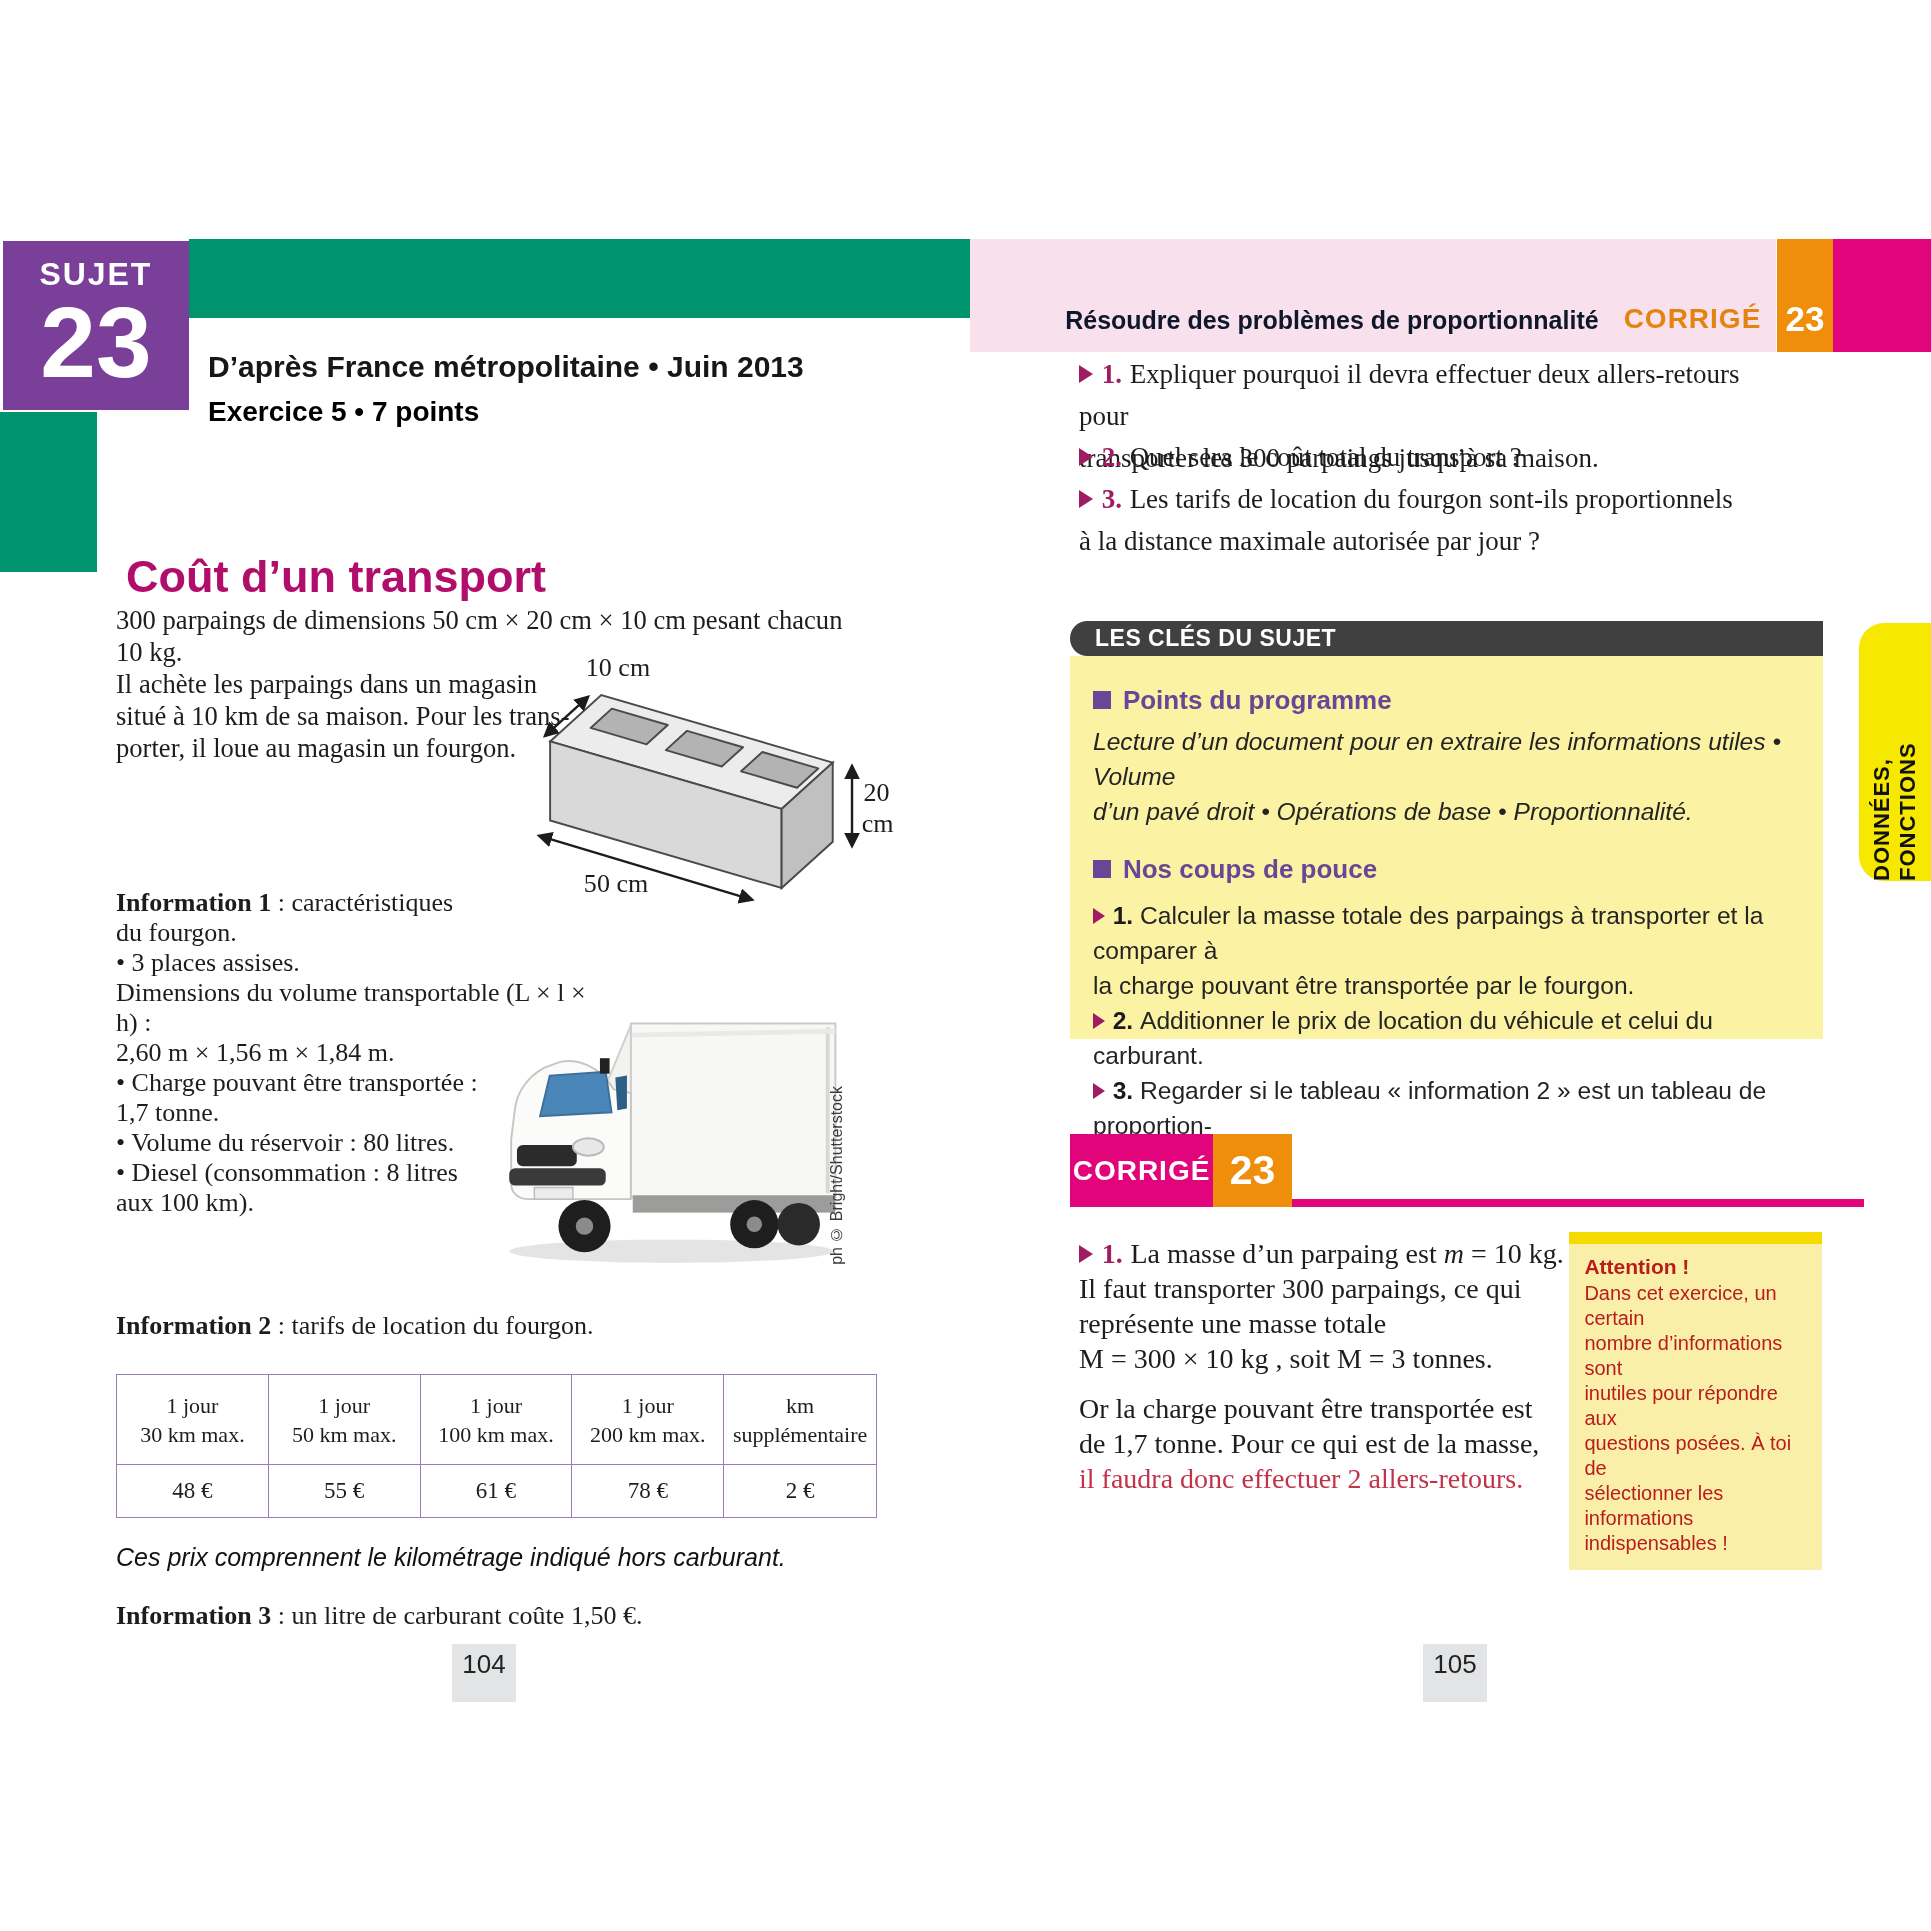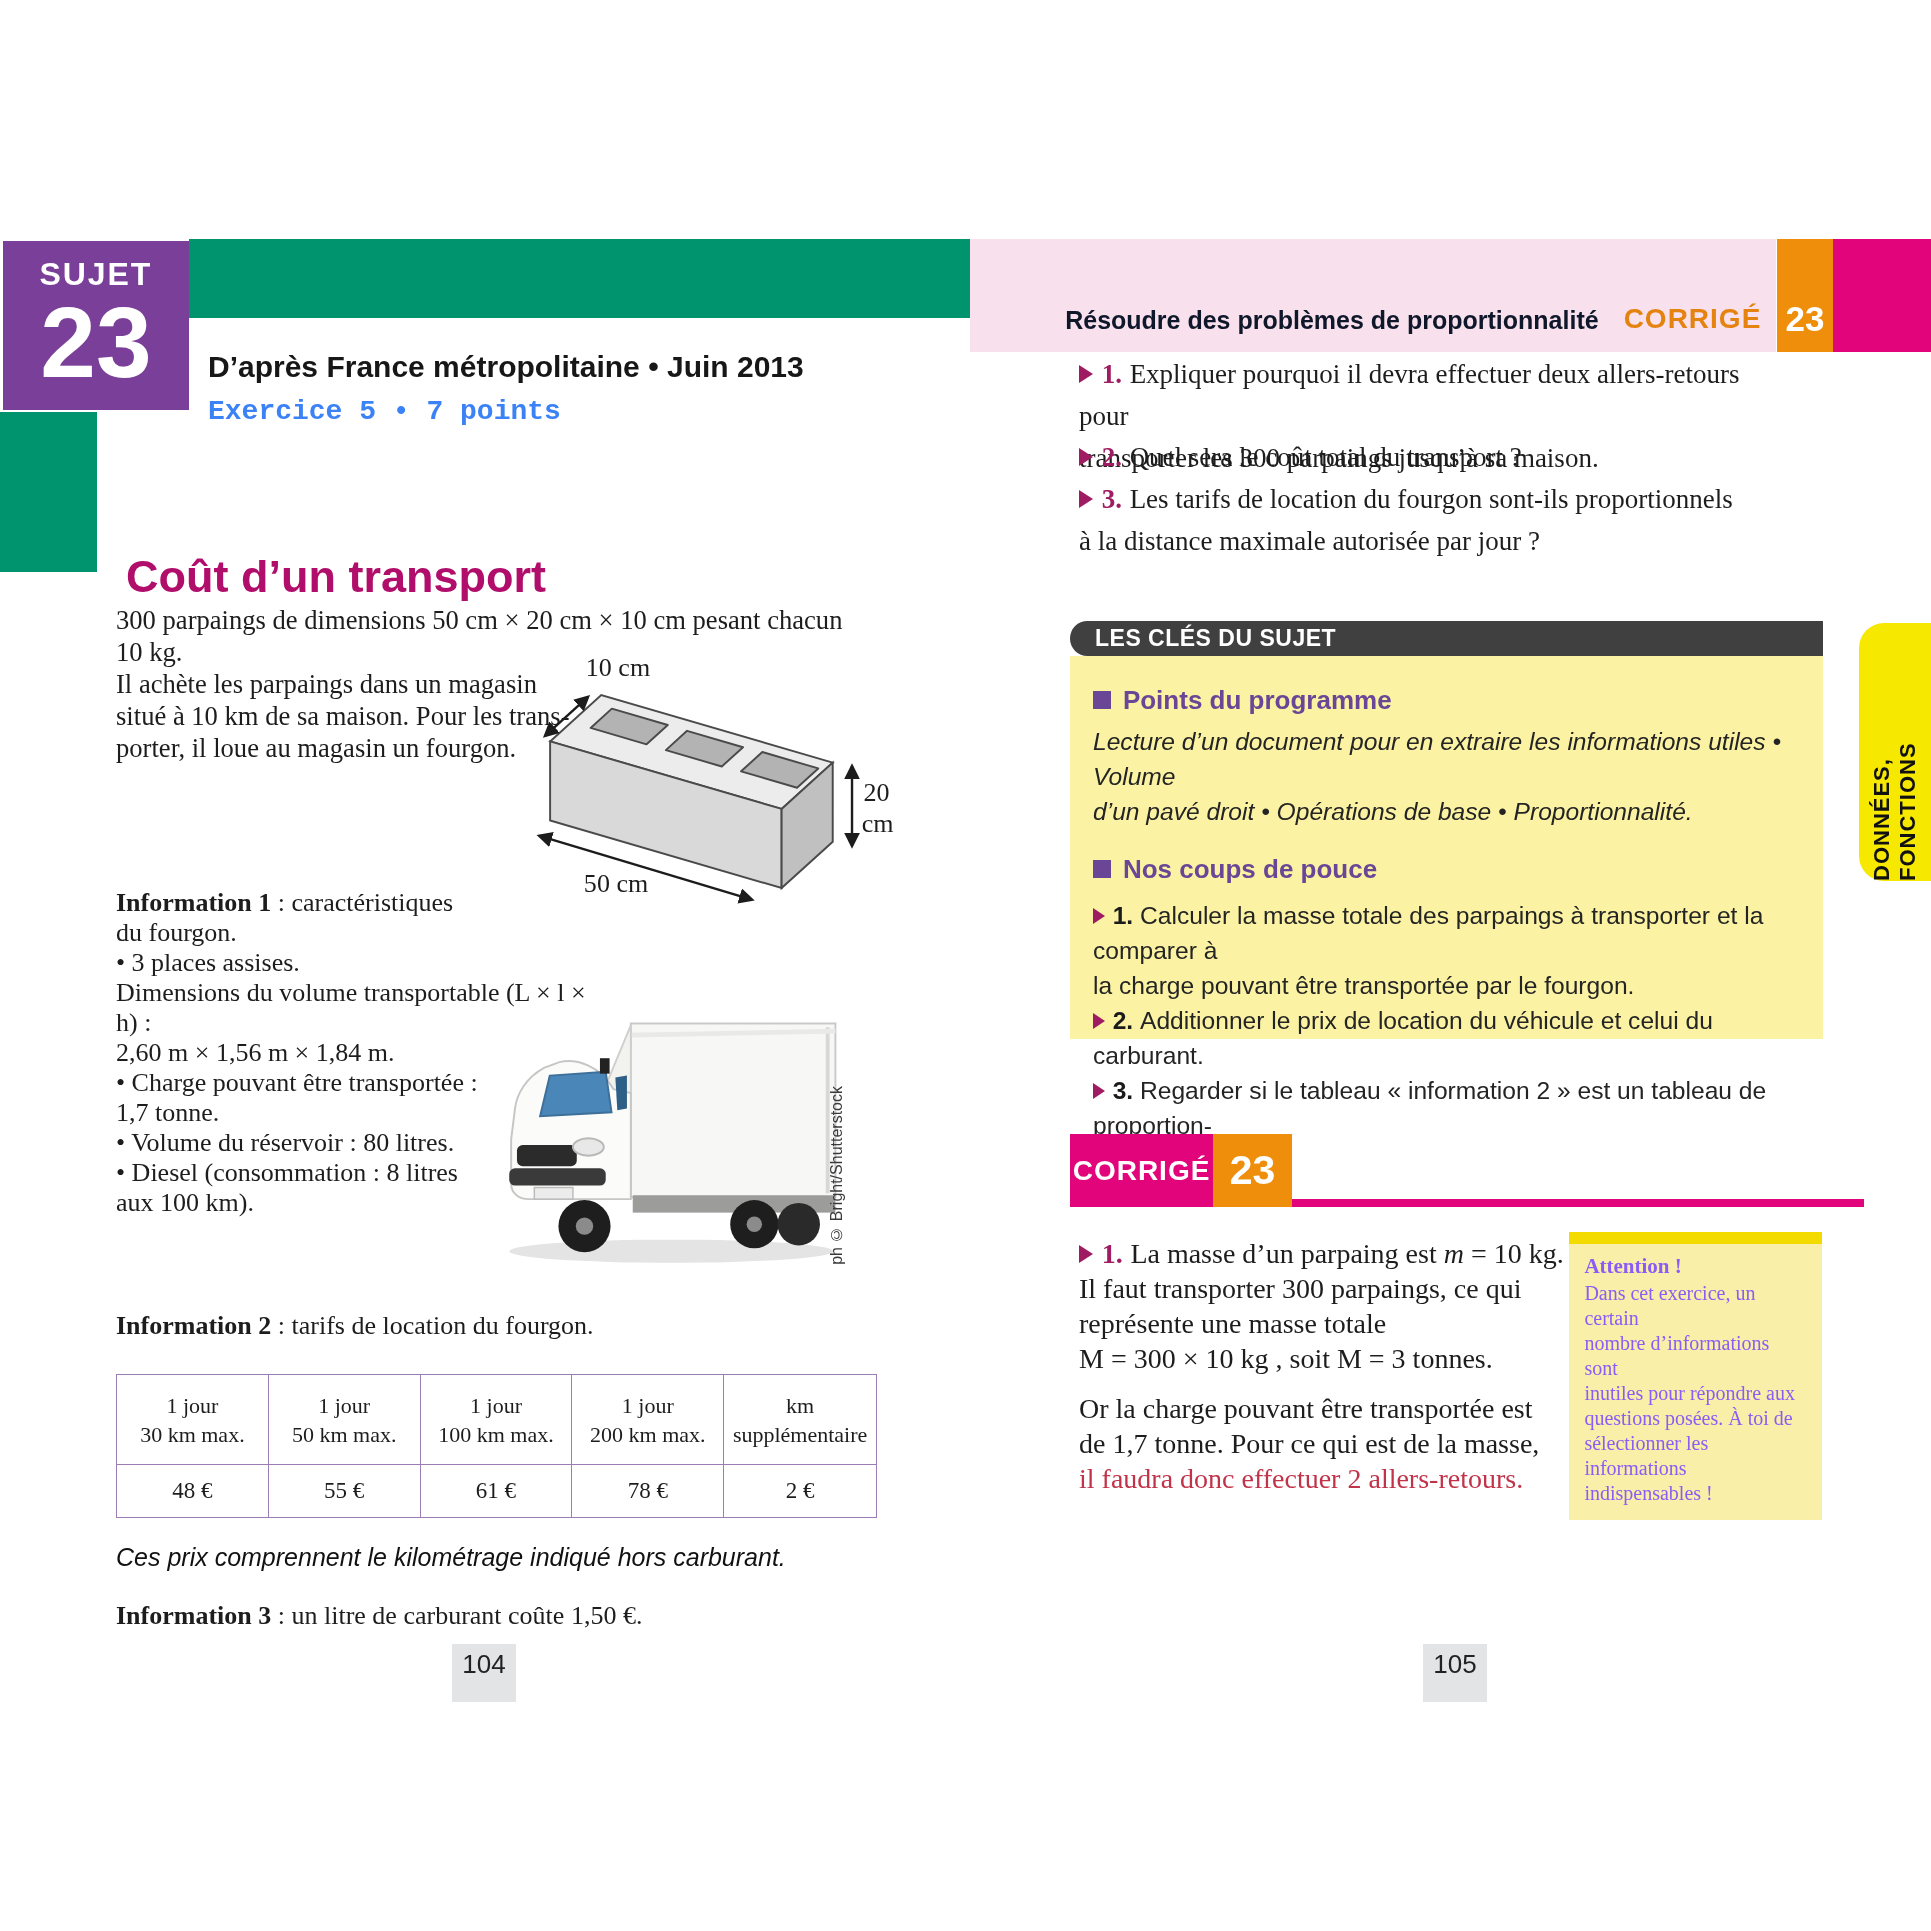--- a/index.html
+++ b/index.html
@@ -7,21 +7,21 @@
        font-family:"Liberation Serif", serif;color:#1d1d1d;}
   .abs{position:absolute;}
 
   
   .green-bar{left:189px;top:239px;width:782px;height:79px;background:#00946E;}
   .sujet-box{left:2.9px;top:241px;width:186px;height:169px;background:#7A3F98;color:#fff;text-align:center;}
   .sujet-label{font-family:"Liberation Sans",sans-serif;font-weight:bold;font-size:32px;letter-spacing:1.9px;margin-top:15.4px;}
   .sujet-num{font-family:"Liberation Sans",sans-serif;font-weight:800;font-size:100px;line-height:0.95;margin-top:1.9px;}
   .green-square{left:0;top:412px;width:97px;height:160px;background:#00946E;}
   .source-line{left:208px;top:350px;font-family:"Liberation Sans",sans-serif;font-weight:bold;font-size:30px;color:#171717;}
-  .exercise-line{left:208px;top:396px;font-family:Liberation Mono, monospace;font-weight:bold;font-size:28px;color:#3b82f6;}
+  .exercise-line{left:208px;top:396px;font-family:Liberation Sans, sans-serif;font-weight:bold;font-size:28px;color:#000000;}
   .main-title{left:114px;top:539px;font-family:"Liberation Sans",sans-serif;font-weight:bold;font-size:45px;color:#B10D6B;}
 
   .bodyblock{font-size:26.6px;line-height:32px;}
   .intro{left:116px;top:604px;width:734px;}
   .info1{left:116px;top:888px;width:483px;font-size:26px;line-height:30px;}
   .infolead{font-weight:bold;text-align:center;}
   .info2-head{left:116px;top:1311px;font-size:26px;}
   .info3-head{left:116px;top:1601px;font-size:26px;}
 
   
@@ -77,22 +77,22 @@
   .corrige-numbox{left:1213px;top:1134px;width:79px;height:73px;background:#EE8E0B;color:#fff;display:flex;
     justify-content:center;align-items:center;font-family:"Liberation Sans",sans-serif;font-weight:bold;font-size:41px;}
   .corrige-rule{left:1292px;top:1199px;width:572px;height:7.7px;background:#E1047B;}
   .answer{left:1079px;top:1236px;width:521px;font-size:28px;line-height:35px;}
   .ans-red{color:#C13349;}
   .ans-gap{height:14.5px;}
 
   
   .attention{left:1569px;top:1232px;width:253px;}
   .att-topbar{height:11.6px;background:#F3DB00;}
-  .att-body{background:#FAEFA9;padding:10.6px 15.4px 13.5px 15.4px;font-family:Liberation Serif, serif;
-    font-size:20px;line-height:25px;color:#8b5cf6;}
+  .att-body{background:#FAEFA9;padding:10.6px 15.4px 13.5px 15.4px;font-family:Liberation Sans, sans-serif;
+    font-size:20px;line-height:25px;color:#b91c1c;}
   .att-title{font-weight:bold;font-size:21px;margin-bottom:1.9px;}
 
   .credit{left:828px;top:1081px;height:188px;display:flex;align-items:center;}
   .credit-label{font-family:"Liberation Sans",sans-serif;font-size:16px;color:#3a3a3a;}
 
   .dim-label{font-size:27px;font-family:"Liberation Serif",serif;fill:#1d1d1d;}
 </style>
 </head>
 <body>
 

